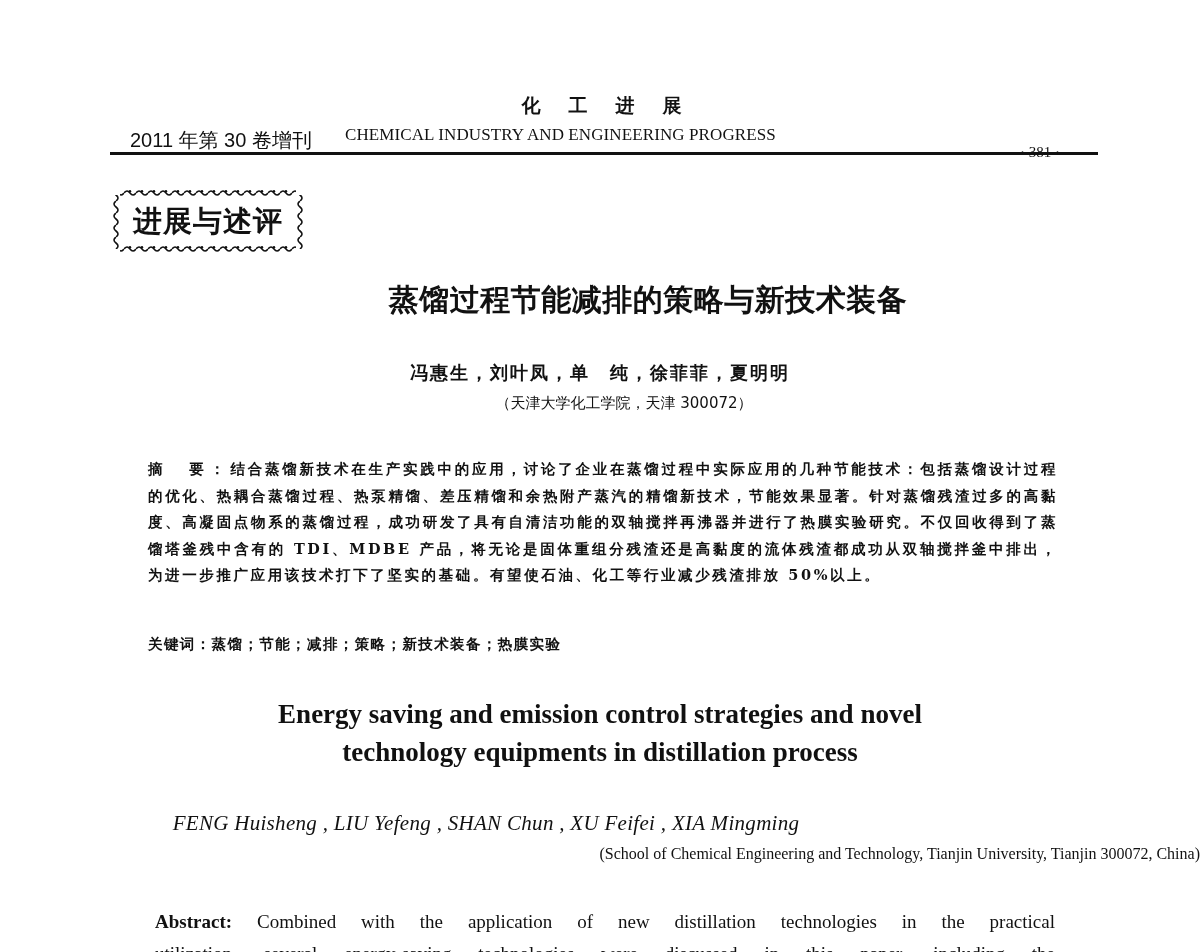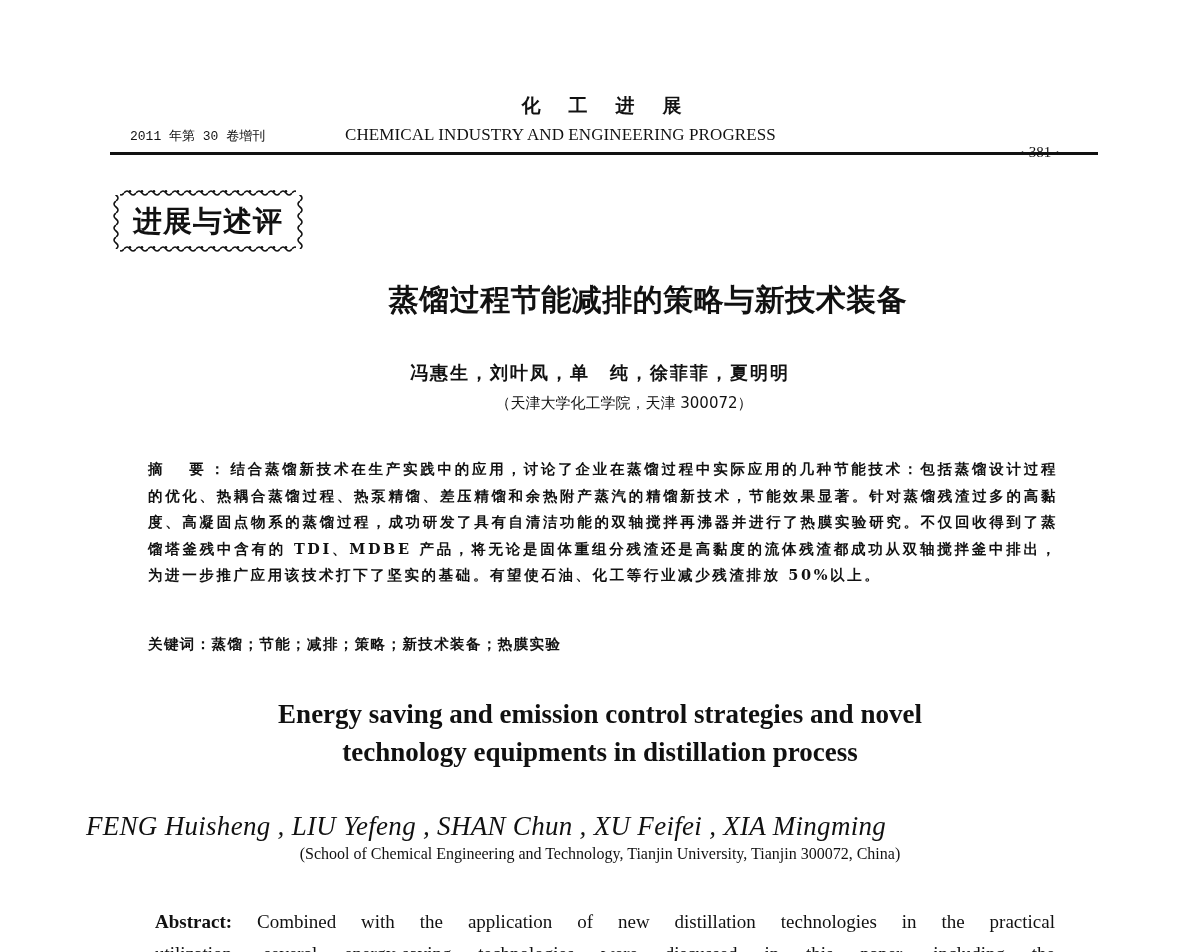--- a/index.html
+++ b/index.html
@@ -23,22 +23,22 @@
       text-align: center;
       font-size: 19px;
       font-weight: bold;
       letter-spacing: 28px;
       padding-left: 31px;
       box-sizing: border-box;
       font-family: "DejaVu Sans", sans-serif;
     }
     .issue {
       left: 130px; top: 127px;
-      font-size: 13px;
-      font-family: Liberation Mono, monospace;
+      font-size: 20px;
+      font-family: Liberation Sans, sans-serif;
     }
     .journal-en {
       left: 345px; top: 125px;
       font-size: 17px;
       font-family: "Liberation Serif", serif;
       letter-spacing: 0.1px;
     }
     .pageno {
       left: 1020px; top: 144px;
       font-size: 15px;
@@ -126,28 +126,28 @@
       left: 0; width: 1200px; top: 695px;
       text-align: center;
       font-size: 27px;
       line-height: 38px;
       font-weight: bold;
       font-family: "Liberation Serif", serif;
     }
     .authors-en {
       left: 0; width: 972px; top: 811px;
       text-align: center;
-      font-size: 27px;
+      font-size: 21px;
       font-style: italic;
       font-family: "Liberation Serif", serif;
       letter-spacing: 0.3px;
     }
     .affil-en {
       left: 0; width: 1200px; top: 845px;
-      text-align: center;
+      text-align: right;
       font-size: 16px;
       font-family: "Liberation Serif", serif;
     }
 
     
     .abstract-en {
       left: 155px; top: 906px;
       width: 900px;
       font-size: 19px;
       line-height: 32px;

